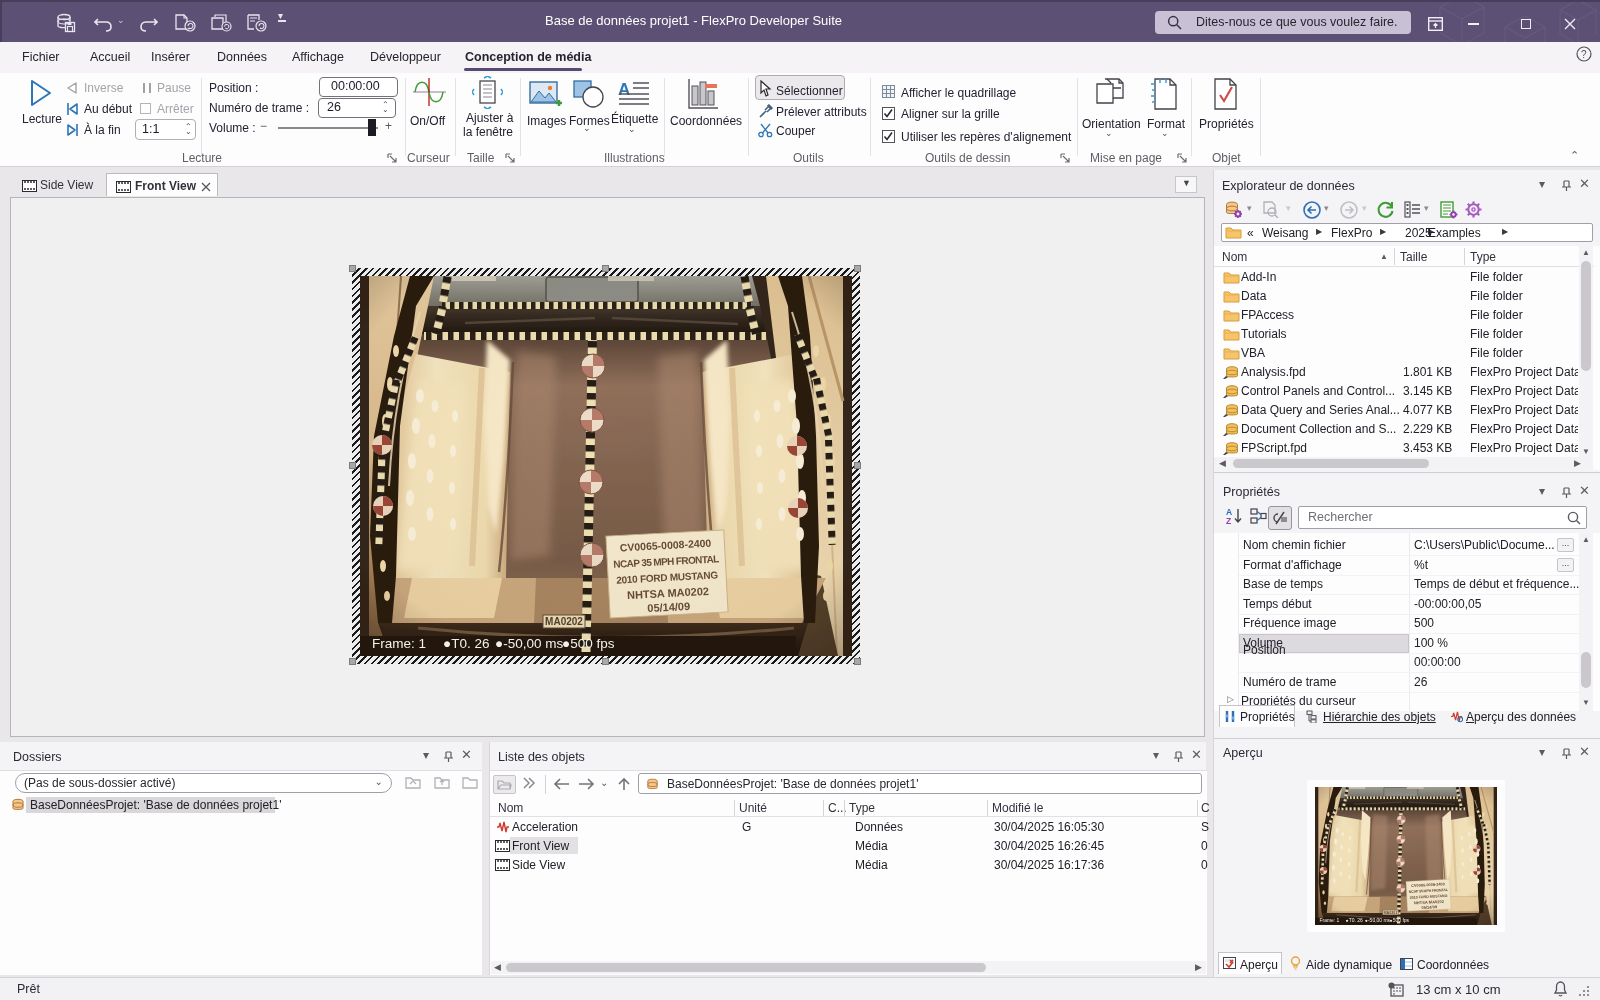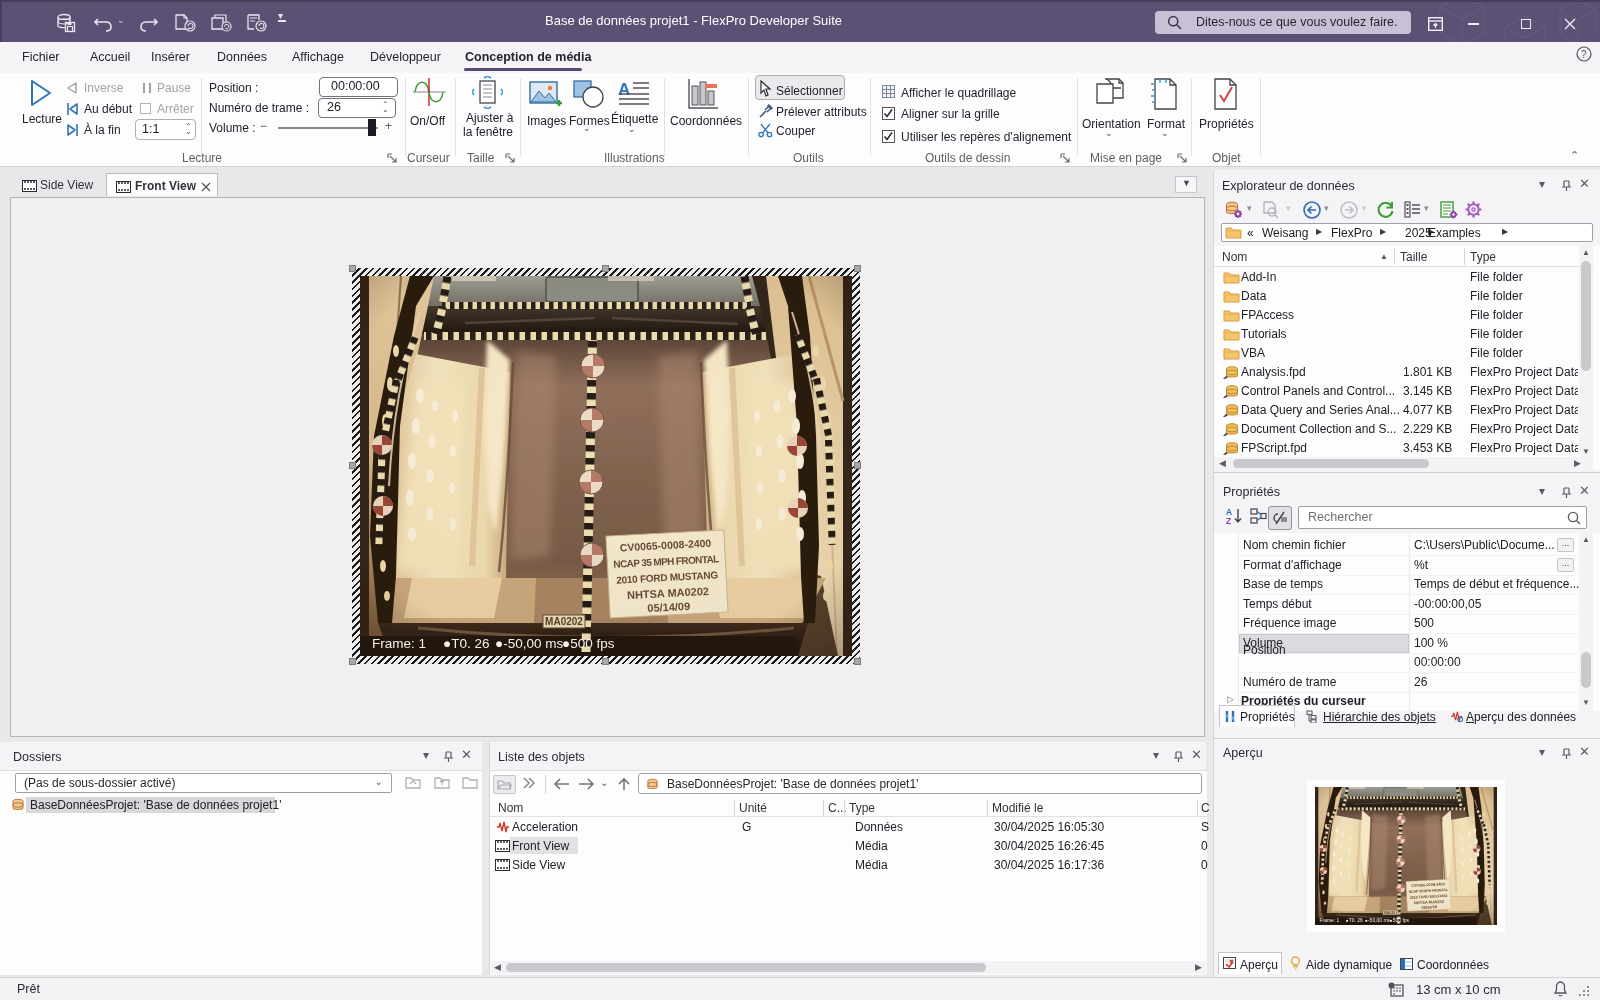--- a/index.html
+++ b/index.html
@@ -600,21 +600,21 @@
 <div class="handle" style="left:854px;top:658px;"></div>
 
 <div id="dossiers">
   <span class="panel-title" style="position:absolute;left:13px;top:8px;">Dossiers</span>
   <span class="pbtns" style="left:423px;top:6px;">▾</span>
   <svg class="abs" style="left:443px;top:9px;" width="11" height="12" viewBox="0 0 11 12">
         <path d="M3,1 h5 M3,1 v6 M8,1 v6 M1,7 h9 M5.5,7 v4" stroke="#5c5962" stroke-width="1.2" fill="none"></path>
       </svg>
   <span class="pbtns" style="left:461px;top:5px;font-size:13px;">✕</span>
   <div class="body"></div>
-  <div class="combo" style="left:15px;top:31px;width:377px;height:20px;">
+  <div class="combo" style="left:15px;top:31px;width:377px;height:20px;border-radius:10px;">
         <span style="position:absolute;left:8px;top:2px;">(Pas de sous-dossier activé)</span>
         <span style="position:absolute;right:8px;top:2px;color:#5c5962;font-size:10px;">⌄</span>
       </div>
   <svg class="abs" style="left:405px;top:33px;" width="16" height="15" viewBox="0 0 16 15">
         <path d="M1,3 L6,3 L8,5 L15,5 L15,13 L1,13 Z" fill="none" stroke="#b3b0b6" stroke-width="1.3"></path>
         <path d="M5,9 l3,-3 l3,3" fill="none" stroke="#b3b0b6" stroke-width="1.2"></path>
       </svg>
   <svg class="abs" style="left:434px;top:33px;" width="16" height="15" viewBox="0 0 16 15">
         <path d="M1,3 L6,3 L8,5 L15,5 L15,13 L1,13 Z" fill="none" stroke="#b3b0b6" stroke-width="1.3"></path>
         <path d="M8,10 l0,-5 m-2,2 l2,-2 l2,2" fill="none" stroke="#b3b0b6" stroke-width="1.2"></path>
@@ -934,21 +934,21 @@
  <span class="trow" style="left:29px;top:465.5px;">Volume</span>
  <span class="trow" style="left:200px;top:465.5px;">100 %</span>
  <div class="abs" style="left:25px;top:482.5px;width:340px;height:1px;background:#f3f1f4;"></div>
  <span class="trow" style="left:29px;top:473px;">Position</span>
  <span class="trow" style="left:200px;top:485.0px;">00:00:00</span>
  <div class="abs" style="left:25px;top:502.0px;width:340px;height:1px;background:#f3f1f4;"></div>
  <span class="trow" style="left:29px;top:504.5px;">Numéro de trame</span>
  <span class="trow" style="left:200px;top:504.5px;">26</span>
  <div class="abs" style="left:25px;top:521.5px;width:340px;height:1px;background:#f3f1f4;"></div>
  <span class="abs" style="left:13px;top:524px;font-size:9px;color:#6e6b73;">▷</span>
- <span class="trow" style="left:27px;top:524px;font-weight:bold;">Propriétés du curseur</span>
+ <span class="trow" style="left:27px;top:524px;font-weight:normal;">Propriétés du curseur</span>
 
  <div class="abs scroll-track" style="left:365px;top:363px;width:14px;height:178px;"></div>
  <span class="abs" style="left:368px;top:365px;font-size:8px;color:#5c5962;">▲</span>
  <div class="abs scroll-thumb" style="left:367px;top:482px;width:10px;height:36px;"></div>
  <span class="abs" style="left:368px;top:528px;font-size:8px;color:#5c5962;">▼</span>
 
  <div class="abs" style="left:5px;top:535px;width:76px;height:22px;background:#fdfdfe;border:1px solid #c6c3c9;border-bottom:none;"></div>
  <svg class="abs" style="left:10px;top:540px;" width="12" height="13" viewBox="0 0 12 13">
         <path d="M3,1 v11 M9,1 v11" stroke="#2c6fb7" stroke-width="2.4"></path>
         <path d="M3,4.5 v3 M9,6.5 v3" stroke="#77aade" stroke-width="2.4"></path>

